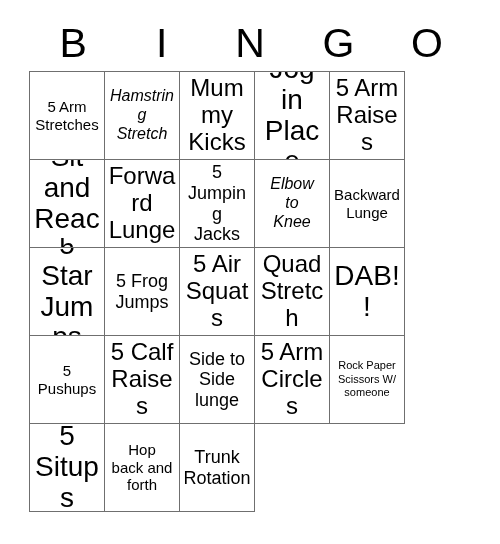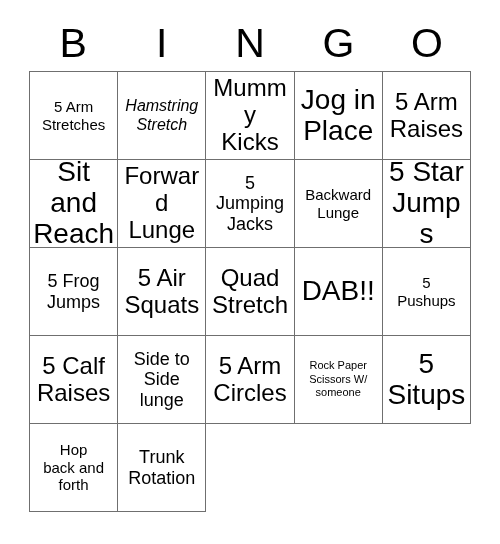--- a/index.html
+++ b/index.html
@@ -42,21 +42,21 @@
     letter-spacing: 0px;
     color: #000000;
     user-select: none;
   }
 
   
   .grid {
     position: absolute;
     left: 29px;
     top: 71px;
-    width: 442px;
+    width: 376px;
     height: 441px;
     display: grid;
     grid-template-columns: repeat(5, 1fr);
     grid-template-rows: repeat(5, 1fr);
     border-top: 1px solid #6f6f6f;
     border-left: 1px solid #6f6f6f;
     box-sizing: border-box;
     background: #ffffff;
   }
   .cell {
@@ -128,20 +128,25 @@
       <div class="cell">
         <span class="cell-text fs-xl">Forward
 Lunge</span>
       </div>
       <div class="cell">
         <span class="cell-text fs-lg">5
 Jumping
 Jacks</span>
       </div>
       <div class="cell">
+        <span class="cell-text fs-sm">Elbow
+to
+Knee</span>
+      </div>
+      <div class="cell">
         <span class="cell-text fs-md">Backward
 Lunge</span>
       </div>
       <div class="cell">
         <span class="cell-text fs-xxl">5 Star
 Jumps</span>
       </div>
       <div class="cell">
         <span class="cell-text fs-lg">5 Frog
 Jumps</span>

